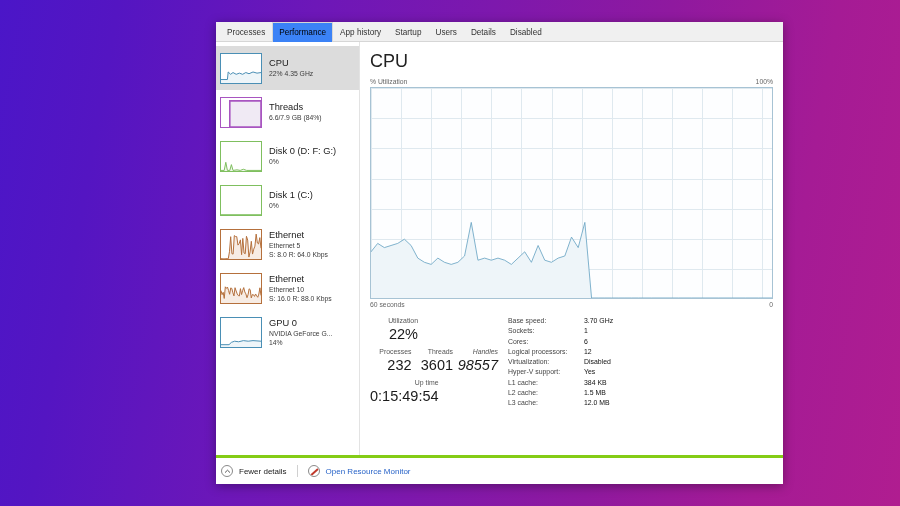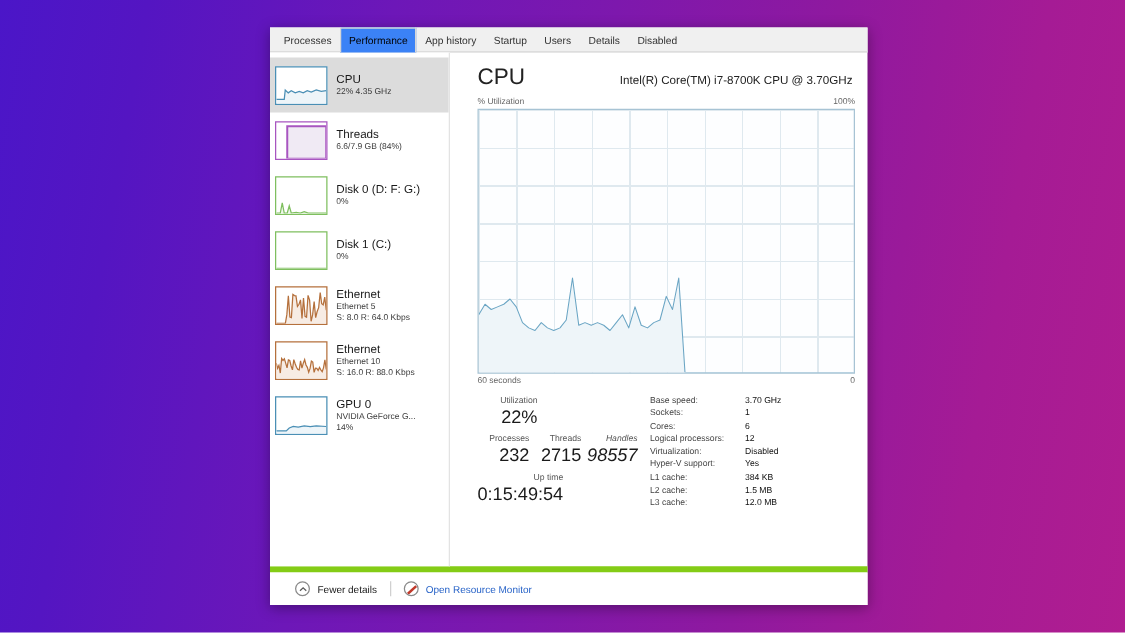--- a/index.html
+++ b/index.html
@@ -12,21 +12,21 @@
     background: linear-gradient(100deg,
       #4b16c8 0%, #5415c2 12%, #6d17b8 32%,
       #7d18ad 50%, #8f199f 68%, #a51b95 85%, #b01d90 100%);
     position: relative;
   }
 
   
   #tm-window {
     position: absolute;
     left: 216px; top: 22px;
-    width: 478px; height: 462px;
+    width: 567px; height: 462px;
     background: #ffffff;
     display: flex;
     flex-direction: column;
     box-shadow: 0 2px 10px rgba(0,0,0,.35);
   }
 
   
   #tabstrip {
     height: 20px;
     background: #f0f0f0;
@@ -54,22 +54,21 @@
     position: relative;
     top: 1px;
     color: #000;
   }
 
   
   #content {
     flex: 1 1 auto;
     display: flex;
     min-height: 0;
-    border-bottom: 5px solid #84cc16;
-    gap: 12px;
+    border-bottom: 3px solid #84cc16;
   }
 
   
   #sidebar {
     width: 144px;
     flex: 0 0 144px;
     background: #ffffff;
     border-right: 1px solid #e3e3e3;
     padding-top: 4px;
     overflow: hidden;
@@ -166,21 +165,21 @@
   }
   .spec-k { width: 76px; flex: 0 0 76px; color: #444; }
   .spec-v { color: #111; }
 
   
   #footer {
     height: 26px;
     flex: 0 0 26px;
     display: flex;
     align-items: center;
-    padding-left: 20px;
+    padding-left: 5px;
     background: #ffffff;
     gap: 6px;
   }
   .circ-icon {
     width: 12px; height: 12px; border-radius: 50%;
     border: 1px solid #8a8a8a;
     display: flex; align-items: center; justify-content: center;
     flex: 0 0 12px;
   }
   .circ-icon svg { display: block; }
@@ -303,21 +302,20 @@
             <div class="side-title">GPU 0</div>
             <div class="side-sub">NVIDIA GeForce G...</div>
             <div class="side-sub">14%</div>
           </div>
         </div>
       </div>
 
     <div id="main">
       <div id="main-head">
         <div id="cpu-title">CPU</div>
-        <div id="cpu-model">Intel(R) Core(TM) i7-8700K CPU @ 3.70GHz</div>
       </div>
 
       <div id="axis-row">
         <span>% Utilization</span>
         <span>100%</span>
       </div>
 
       <div id="graph">
         <svg viewBox="0 0 100 100" preserveAspectRatio="none">
           <path id="graph-fill" fill="#eef5f9" stroke="none" d="M100.00,100.00 L96.67,100.00 L93.33,100.00 L90.00,100.00 L86.67,100.00 L83.33,100.00 L80.00,100.00 L76.67,100.00 L73.33,100.00 L70.00,100.00 L68.33,100.00 L66.67,100.00 L65.00,100.00 L63.33,100.00 L61.67,100.00 L60.00,100.00 L58.33,100.00 L56.67,100.00 L55.00,100.00 L53.33,64.00 L51.67,76.00 L50.00,71.00 L48.33,80.00 L46.67,81.00 L45.00,83.00 L43.33,82.00 L41.67,75.00 L40.00,83.00 L38.33,78.00 L36.67,81.00 L35.00,84.00 L33.33,82.00 L31.67,81.00 L30.00,82.00 L28.33,81.00 L26.67,82.00 L25.00,64.00 L23.33,80.00 L21.67,83.00 L20.00,84.00 L18.33,83.00 L16.67,81.00 L15.00,84.00 L13.33,83.00 L11.67,81.00 L10.00,75.00 L8.33,72.00 L6.67,74.00 L5.00,75.00 L3.33,76.00 L1.67,74.00 L0.00,78.00 L0.00,100 L100.00,100 Z"></path>
@@ -338,21 +336,21 @@
               <div class="stat-val">22%</div>
             </div>
           </div>
           <div class="stat-row">
             <div class="stat-cell w-proc">
               <div class="stat-lbl">Processes</div>
               <div class="stat-val">232</div>
             </div>
             <div class="stat-cell w-thr">
               <div class="stat-lbl">Threads</div>
-              <div class="stat-val">2715</div>
+              <div class="stat-val">3601</div>
             </div>
             <div class="stat-cell w-hnd">
               <div class="stat-lbl">Handles</div>
               <div class="stat-val">98557</div>
             </div>
           </div>
           <div class="stat-row">
             <div class="stat-cell">
               <div class="stat-lbl">Up time</div>
               <div class="stat-val">0:15:49:54</div>

